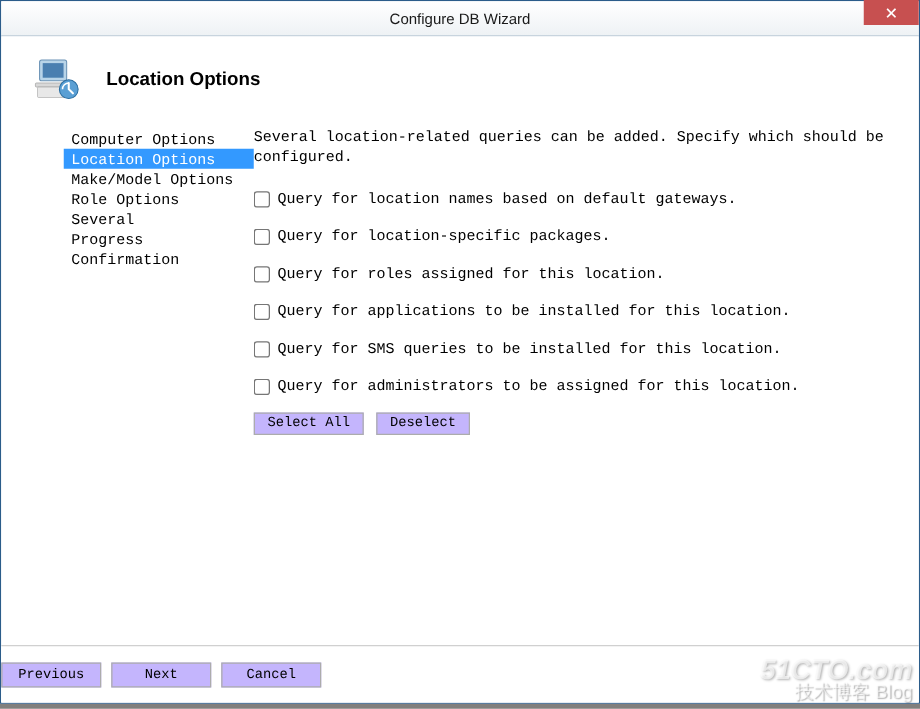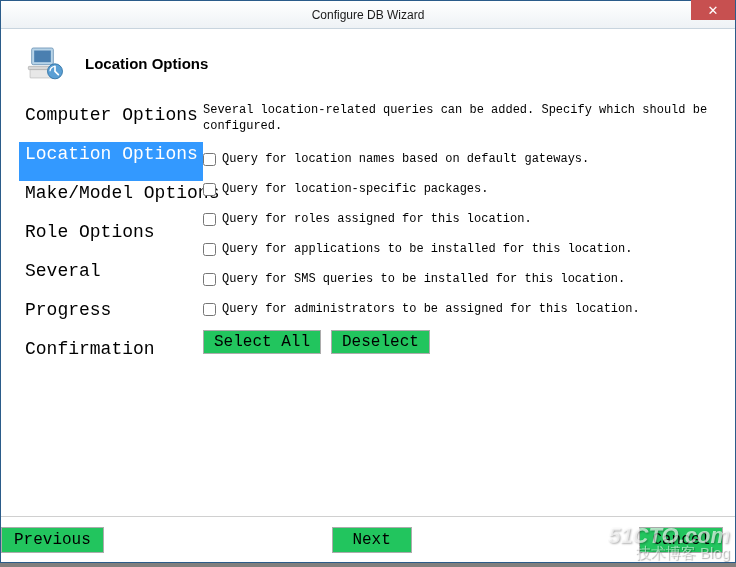--- a/index.html
+++ b/index.html
@@ -78,25 +78,26 @@
       flex: 1;
       display: flex;
       padding: 0 18px 0 18px;
     }
     .sidebar {
       width: 184px;
       padding-top: 4px;
     }
     .sidebar-item {
       font-family: "Courier New", monospace;
-      font-size: 18px;
-      padding: 2px 6px 17px 6px;
+      font-size: 12px;
+      padding: 2px 6px 0 6px;
       color: #000;
       cursor: pointer;
       white-space: nowrap;
+      margin-left: 32px;
     }
     .sidebar-item.selected {
       background: #3399ff;
       color: #ffffff;
     }
     .main-panel {
       flex: 1;
       padding-top: 4px;
       font-family: "Courier New", monospace;
       font-size: 12px;
@@ -120,33 +121,33 @@
     .checkbox-row label {
       cursor: pointer;
     }
     .button-row {
       display: flex;
       gap: 10px;
       margin-top: -2px;
     }
     .btn {
       font-family: "Courier New", monospace;
-      font-size: 16px;
+      font-size: 11px;
       padding: 2px 10px;
-      background: #22c55e;
+      background: #c4b5fd;
       border: 1px solid #acacac;
       cursor: pointer;
       color: #000;
     }
     .footer {
       height: 46px;
       border-top: 1px solid #d0d0d0;
       display: flex;
       align-items: center;
-      justify-content: space-between;
+      justify-content: flex-start;
       gap: 8px;
       padding-right: 12px;
       background: #ffffff;
     }
     .footer .btn {
       min-width: 80px;
       padding: 3px 12px;
       text-align: center;
     }
     .watermark {

